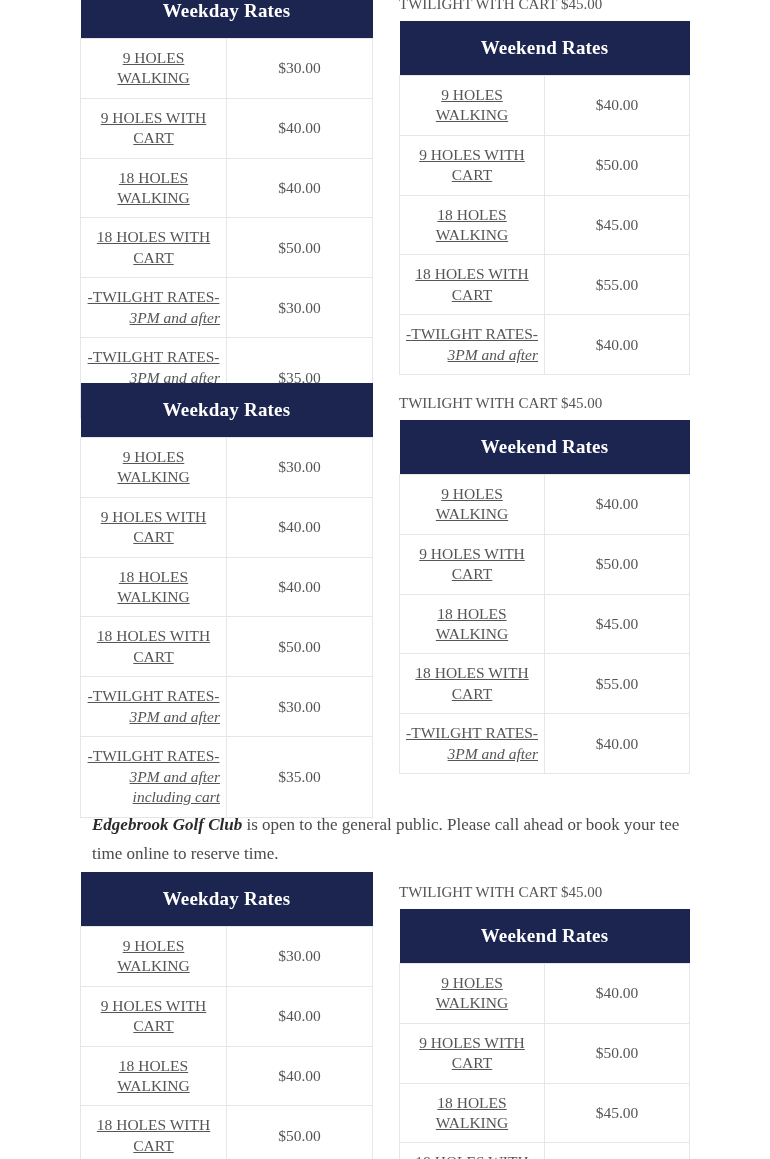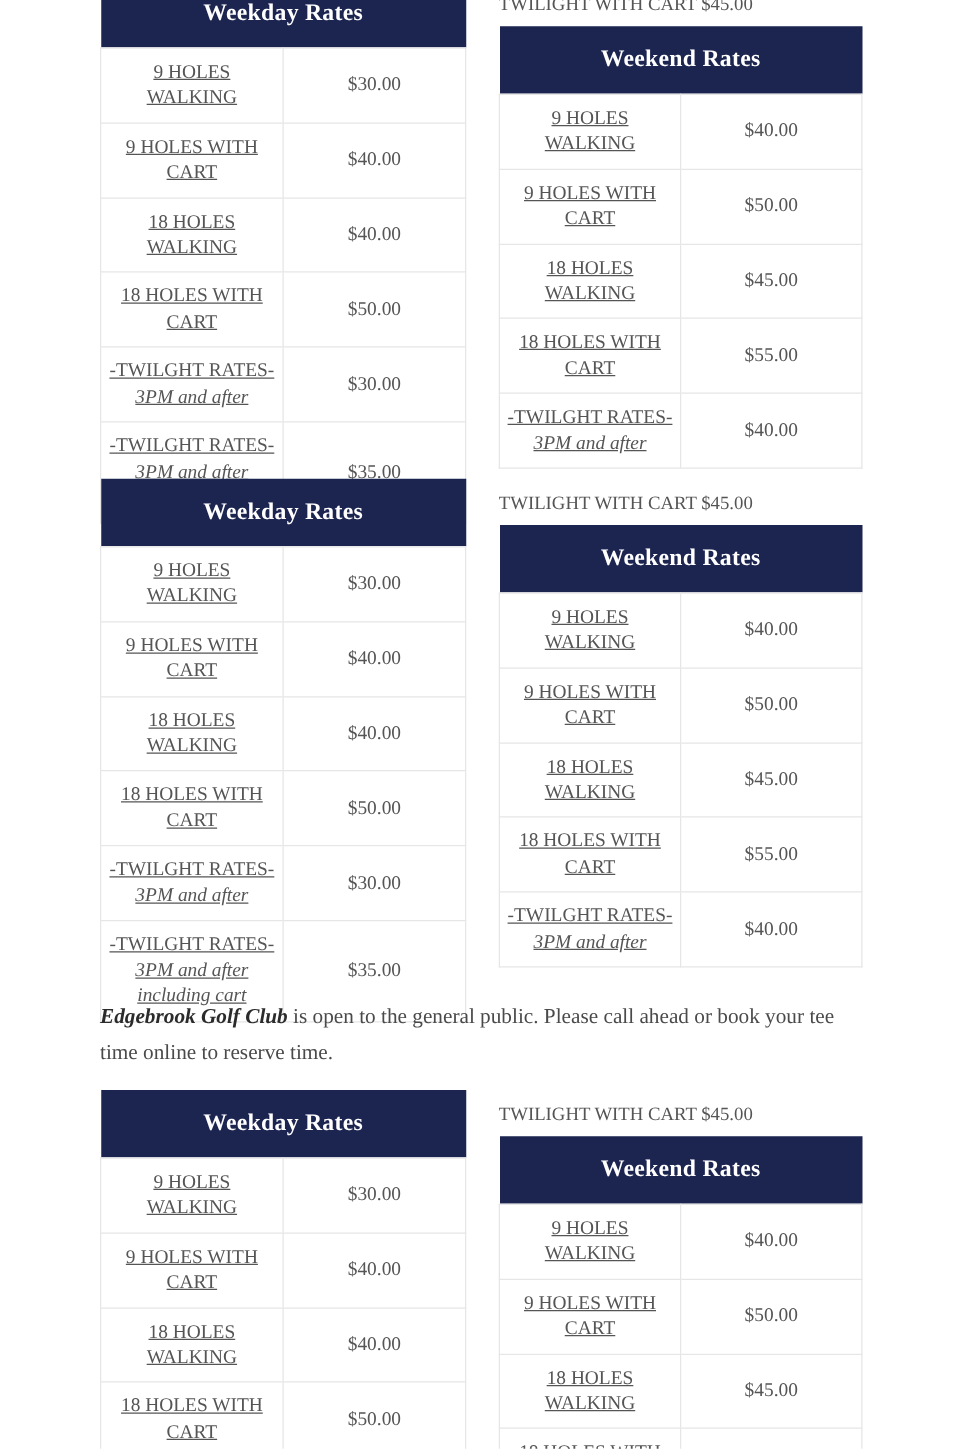--- a/index.html
+++ b/index.html
@@ -74,39 +74,40 @@
     white-space: nowrap;
   }
   .col-left .rate-table td.label { width: 222px; }
   .col-left .rate-table td.price { width: 71px; margin-left: 40px; }
   .col-right .rate-table td.label { width: 211px; }
   .col-right .rate-table td.price { width: 80px; }
 
   .twi-sub {
     display: block;
     font-style: italic;
+    text-align: right;
   }
 
   .note-line {
     font-size: 15px;
     color: #555555;
     line-height: 1.4;
     margin: 0 0 6px 0;
     white-space: nowrap;
   }
 
   
   .intro-para {
     position: absolute;
     left: 80px;
     width: 600px;
     font-size: 17px;
     line-height: 1.72;
     color: #4a4a4a;
-    margin: 0;
+    margin: 12px;
   }
   .intro-para .club-name {
     font-weight: bold;
     font-style: italic;
     color: #2b2b2b;
   }
 </style>
 </head>
 <body>
 

